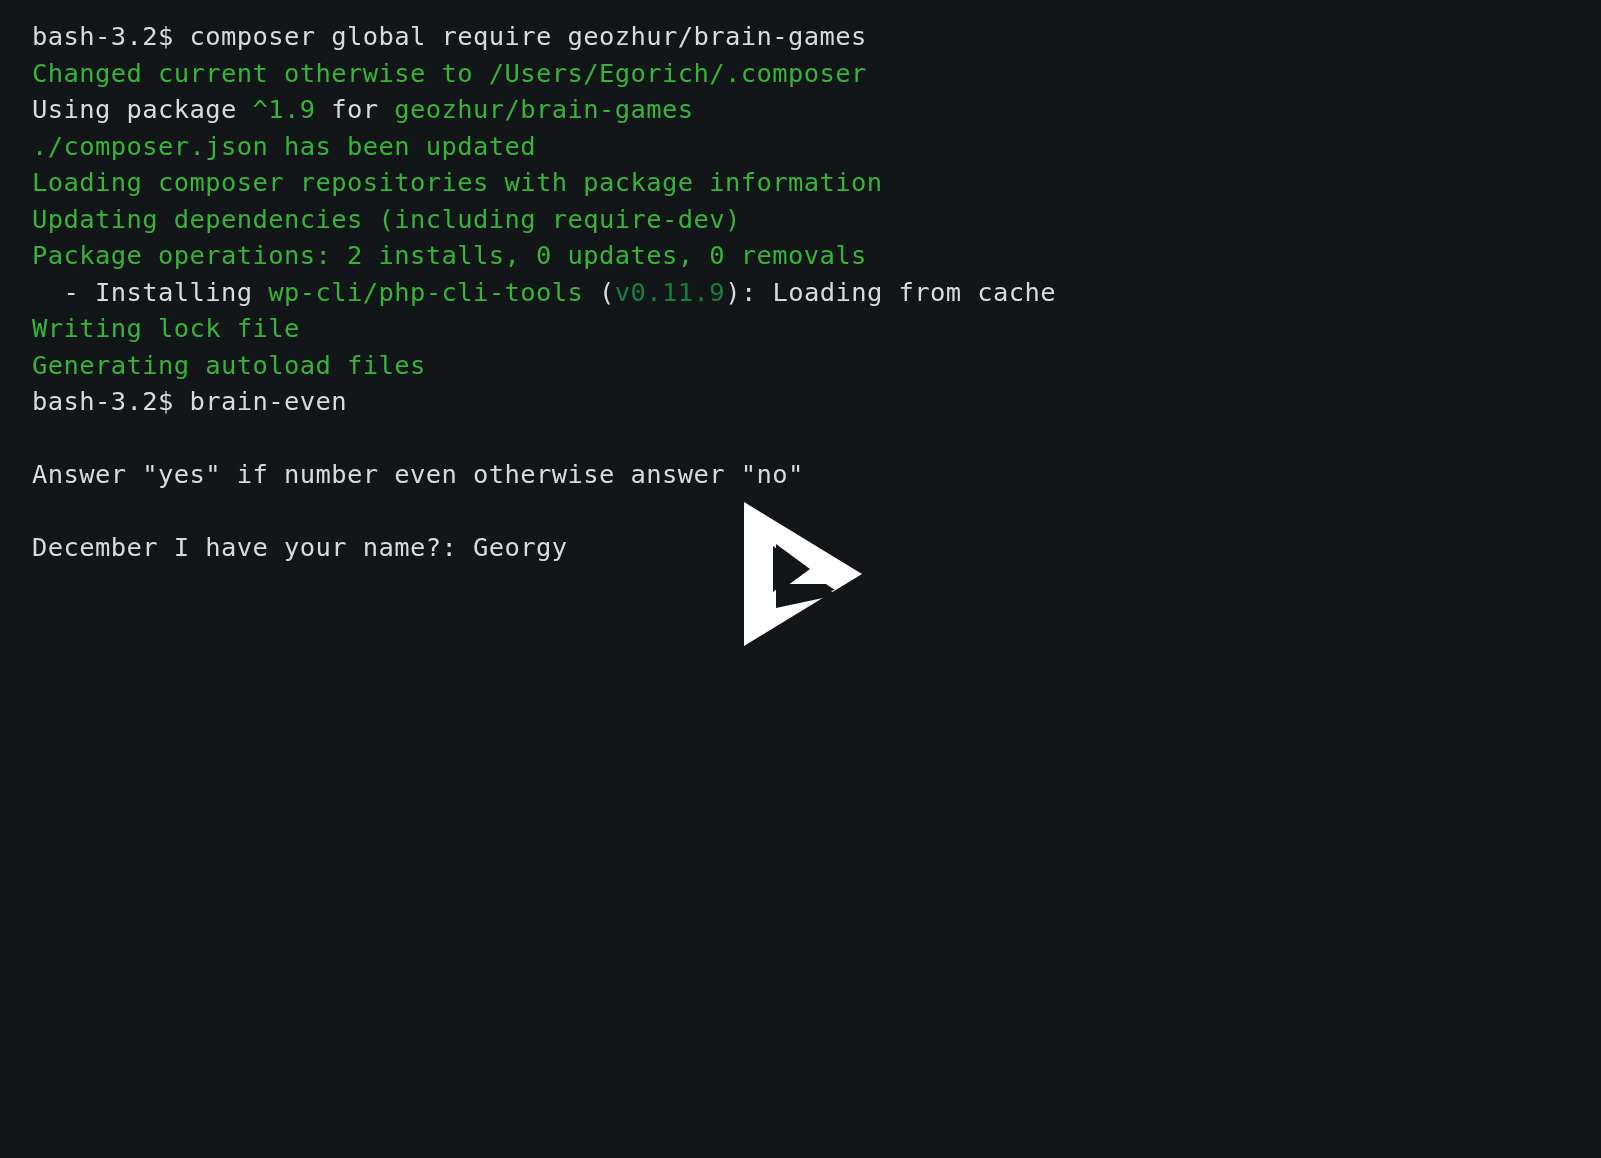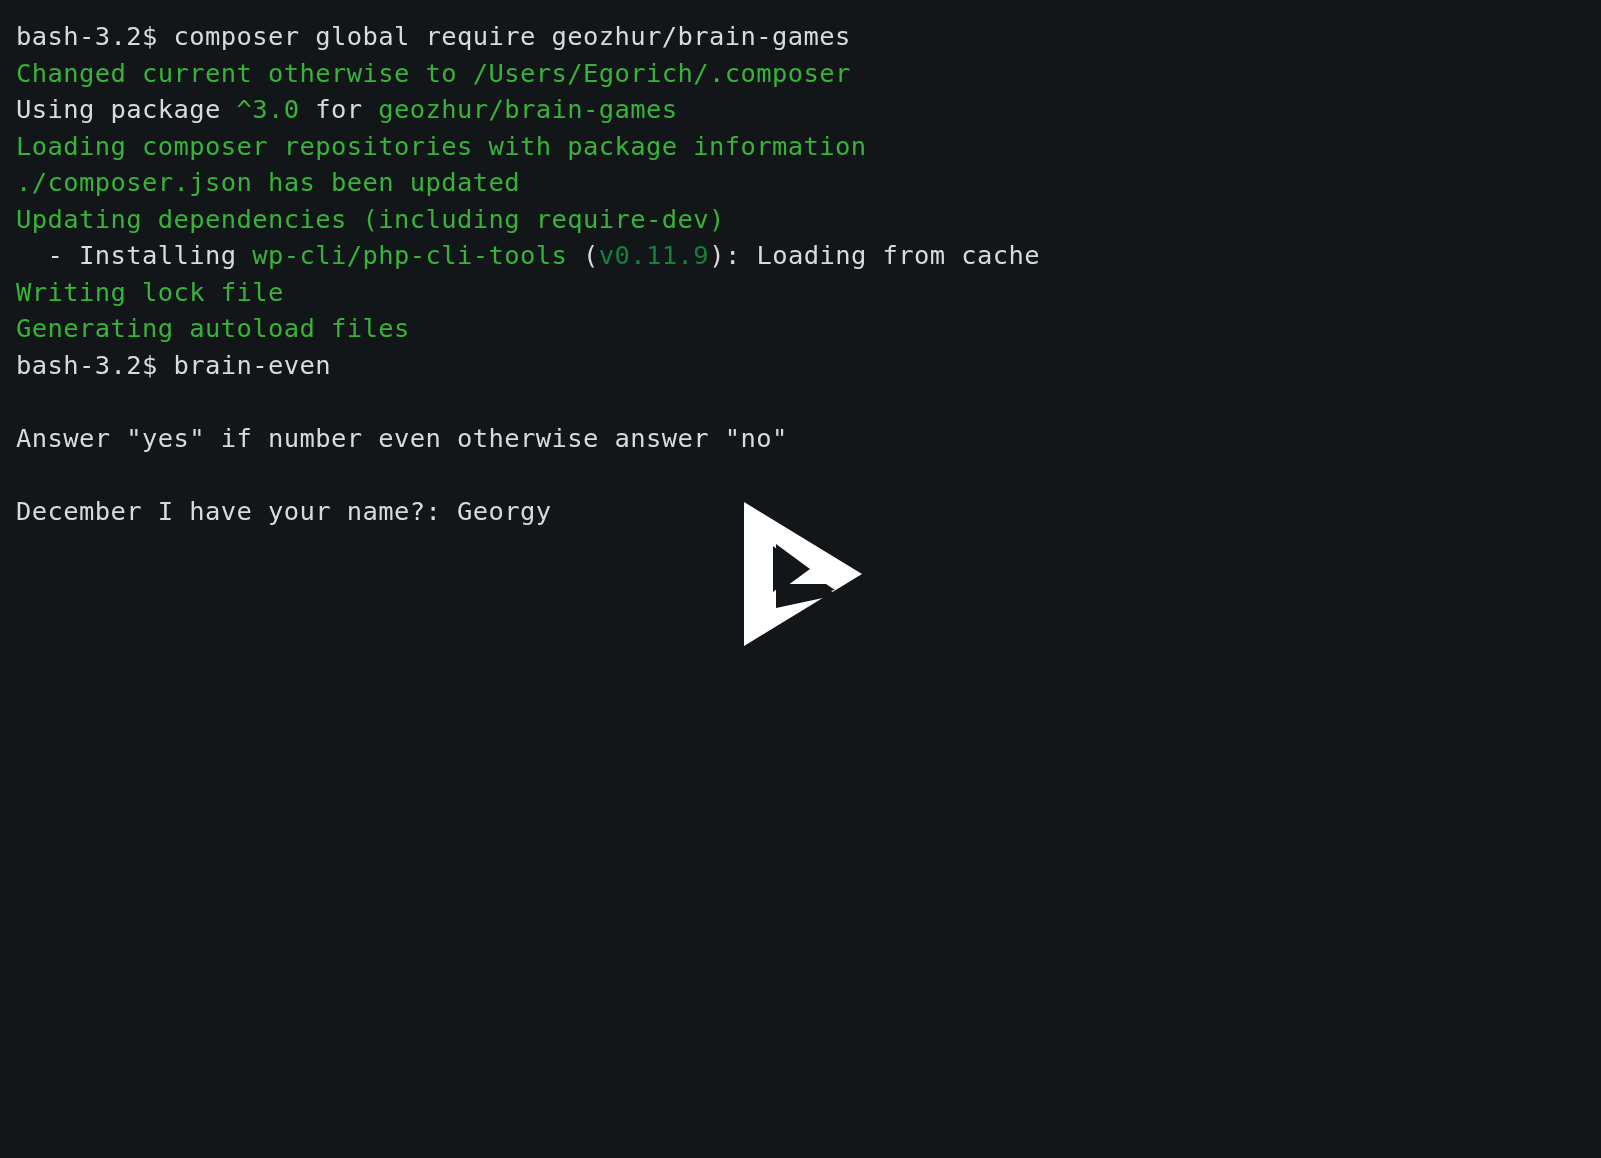--- a/index.html
+++ b/index.html
@@ -13,21 +13,21 @@
     font-family: "DejaVu Sans Mono", "Liberation Mono", monospace;
     overflow: hidden;
   }
 
   #terminal {
     position: relative;
     width: 1601px;
     height: 992px;
     background: #131619;
     box-sizing: border-box;
-    padding: 18px 0 0 0;
+    padding: 18px 0 0 16px;
   }
 
   .term-line {
     font-size: 25.5px;
     line-height: 36.5px;
     letter-spacing: 0.4px;
     white-space: pre;
     padding-left: 16px;
     color: #d9dbdb;
     height: 36.5px;
@@ -57,24 +57,25 @@
   }
 </style>
 </head>
 <body>
 
 <div id="terminal">
 
   <div id="terminal-output">
       <div class="term-line"><span class="seg c-white">bash-3.2$ composer global require geozhur/brain-games</span></div>
       <div class="term-line"><span class="seg c-green">Changed current otherwise to /Users/Egorich/.composer</span></div>
-      <div class="term-line"><span class="seg c-white">Using package </span><span class="seg c-green">^3.0</span><span class="seg c-white"> for </span><span class="seg c-green">geozhur/brain-games</span></div>
+      <div class="term-line"><span class="seg c-white">Using package </span><span class="seg c-green">^1.9</span><span class="seg c-white"> for </span><span class="seg c-green">geozhur/brain-games</span></div>
+      <div class="term-line"><span class="seg c-green">./composer.json has been updated</span></div>
       <div class="term-line"><span class="seg c-green">Loading composer repositories with package information</span></div>
-      <div class="term-line"><span class="seg c-green">./composer.json has been updated</span></div>
       <div class="term-line"><span class="seg c-green">Updating dependencies (including require-dev)</span></div>
+      <div class="term-line"><span class="seg c-green">Package operations: 2 installs, 0 updates, 0 removals</span></div>
       <div class="term-line"><span class="seg c-white">  - Installing </span><span class="seg c-green">wp-cli/php-cli-tools</span><span class="seg c-white"> (</span><span class="seg c-yellow">v0.11.9</span><span class="seg c-white">): Loading from cache</span></div>
       <div class="term-line"><span class="seg c-green">Writing lock file</span></div>
       <div class="term-line"><span class="seg c-green">Generating autoload files</span></div>
       <div class="term-line"><span class="seg c-white">bash-3.2$ brain-even</span></div>
       <div class="term-line"><span class="seg c-white"> </span></div>
       <div class="term-line"><span class="seg c-white">Answer "yes" if number even otherwise answer "no"</span></div>
       <div class="term-line"><span class="seg c-white"> </span></div>
       <div class="term-line"><span class="seg c-white">December I have your name?: Georgy</span></div>
     </div>
 

